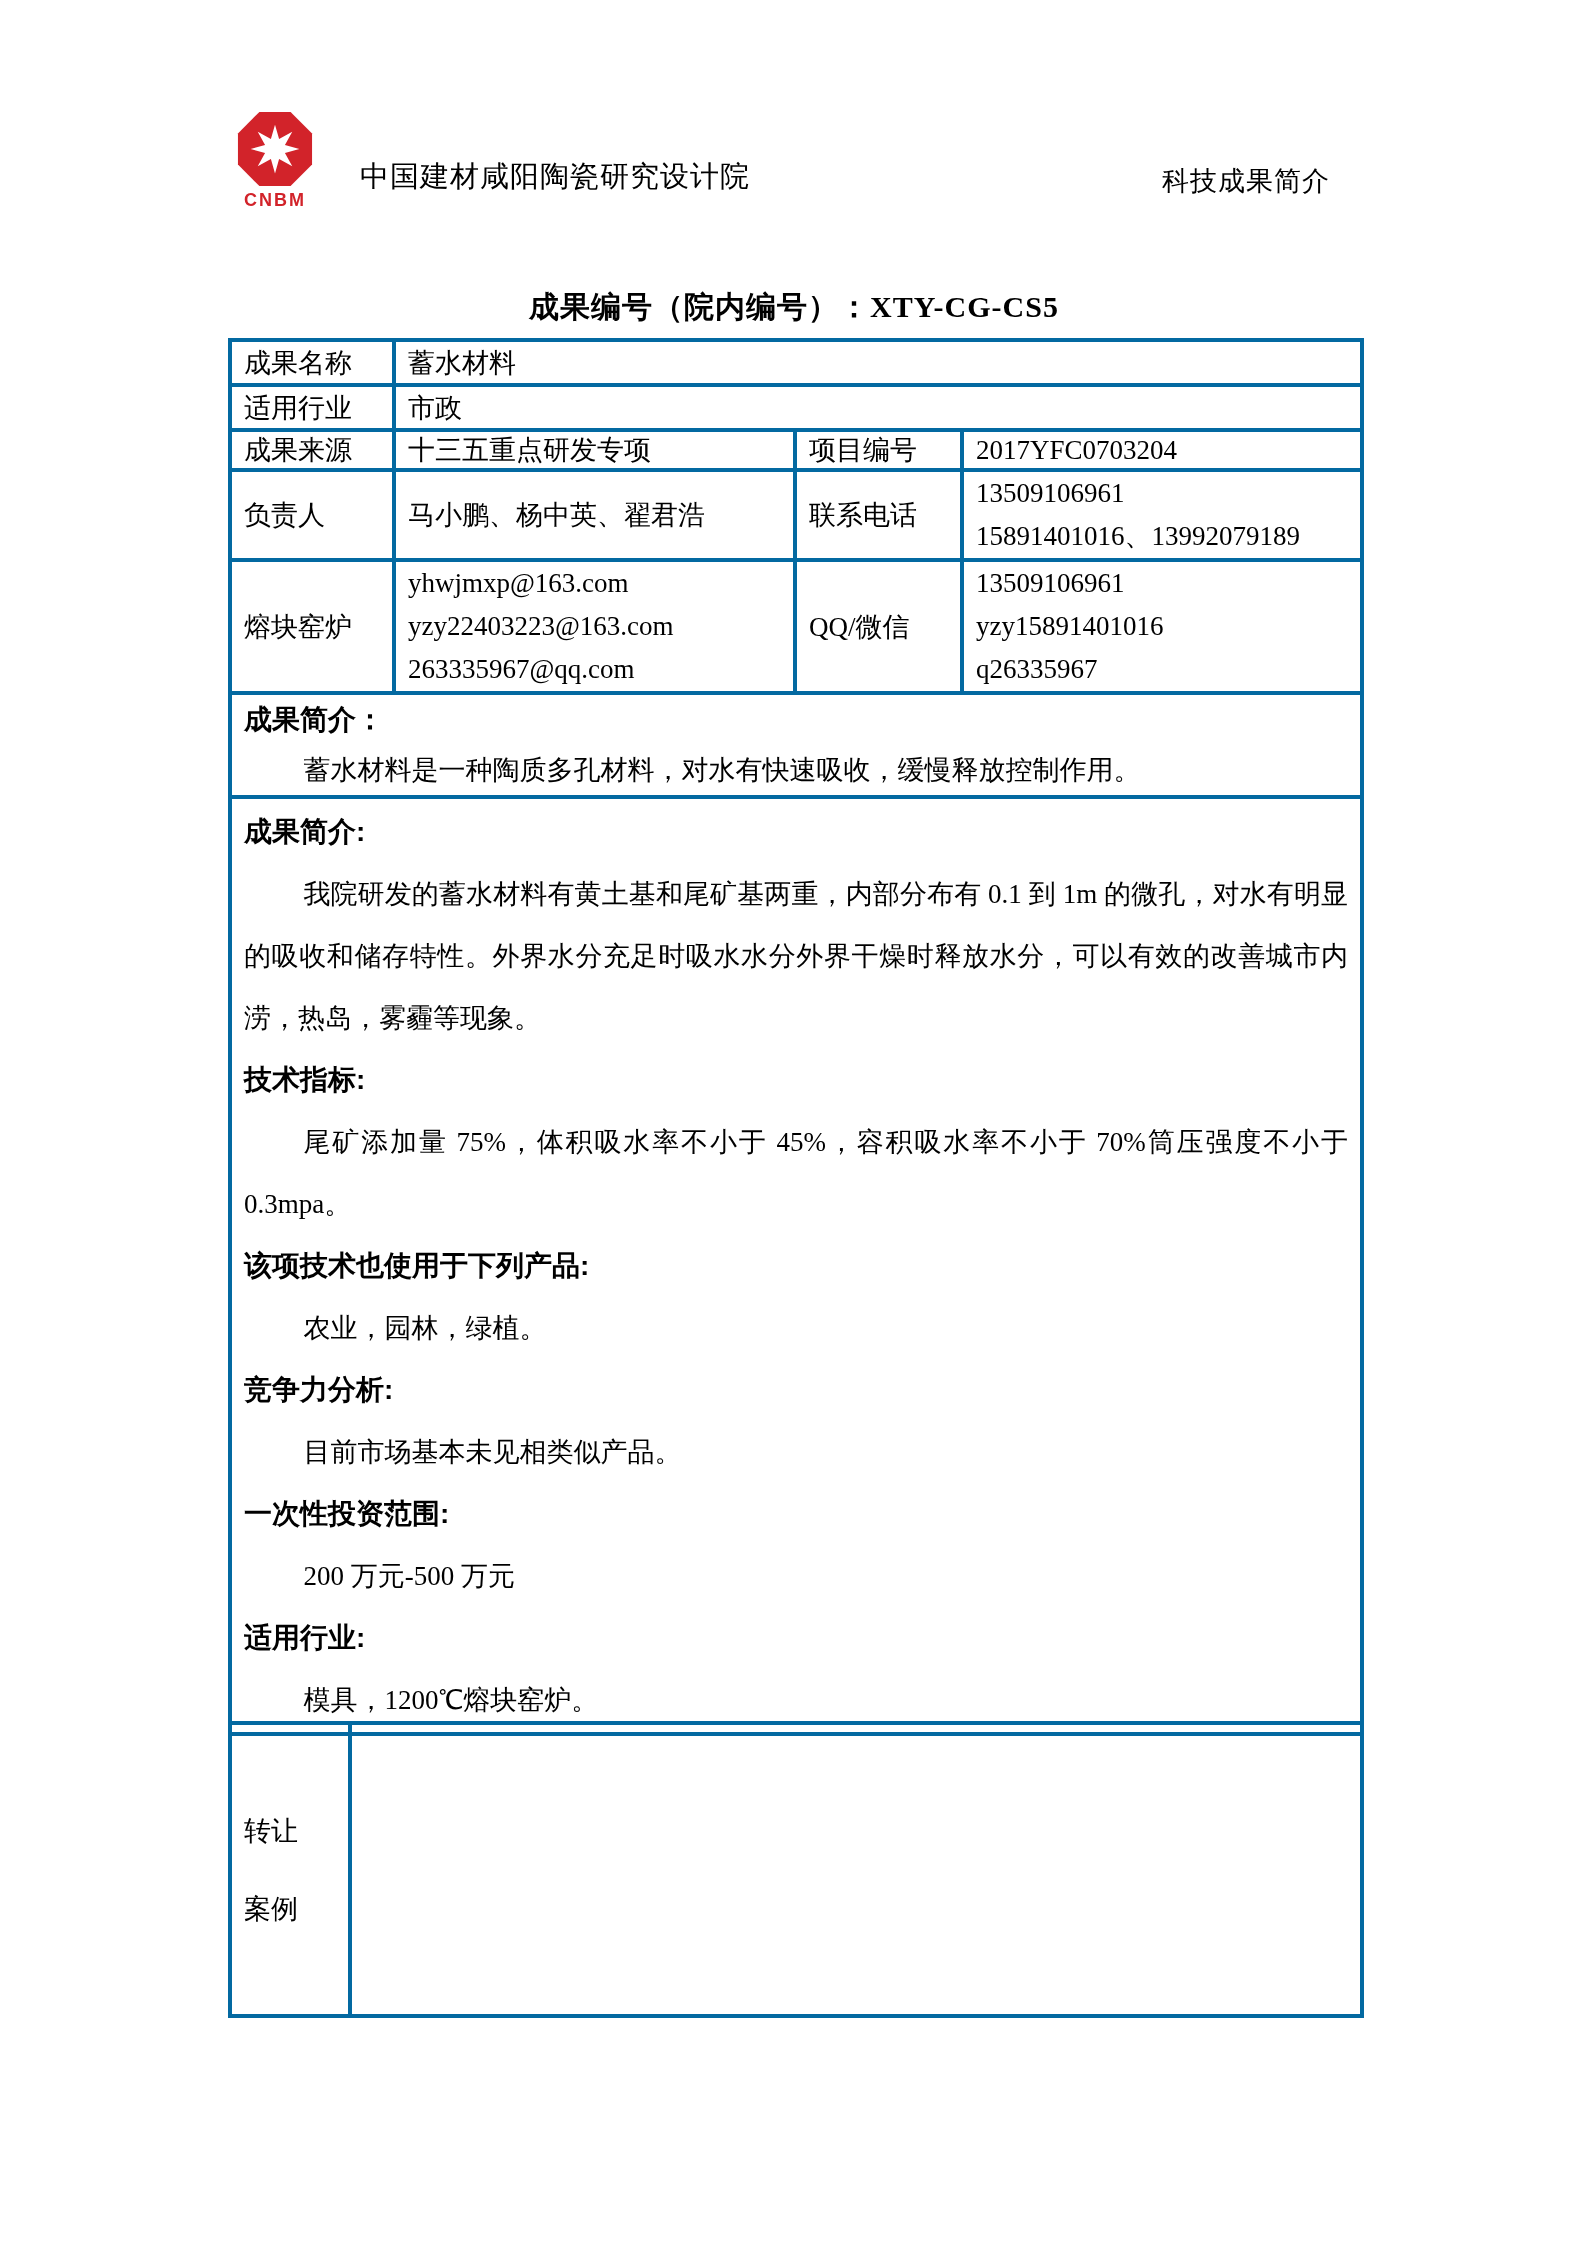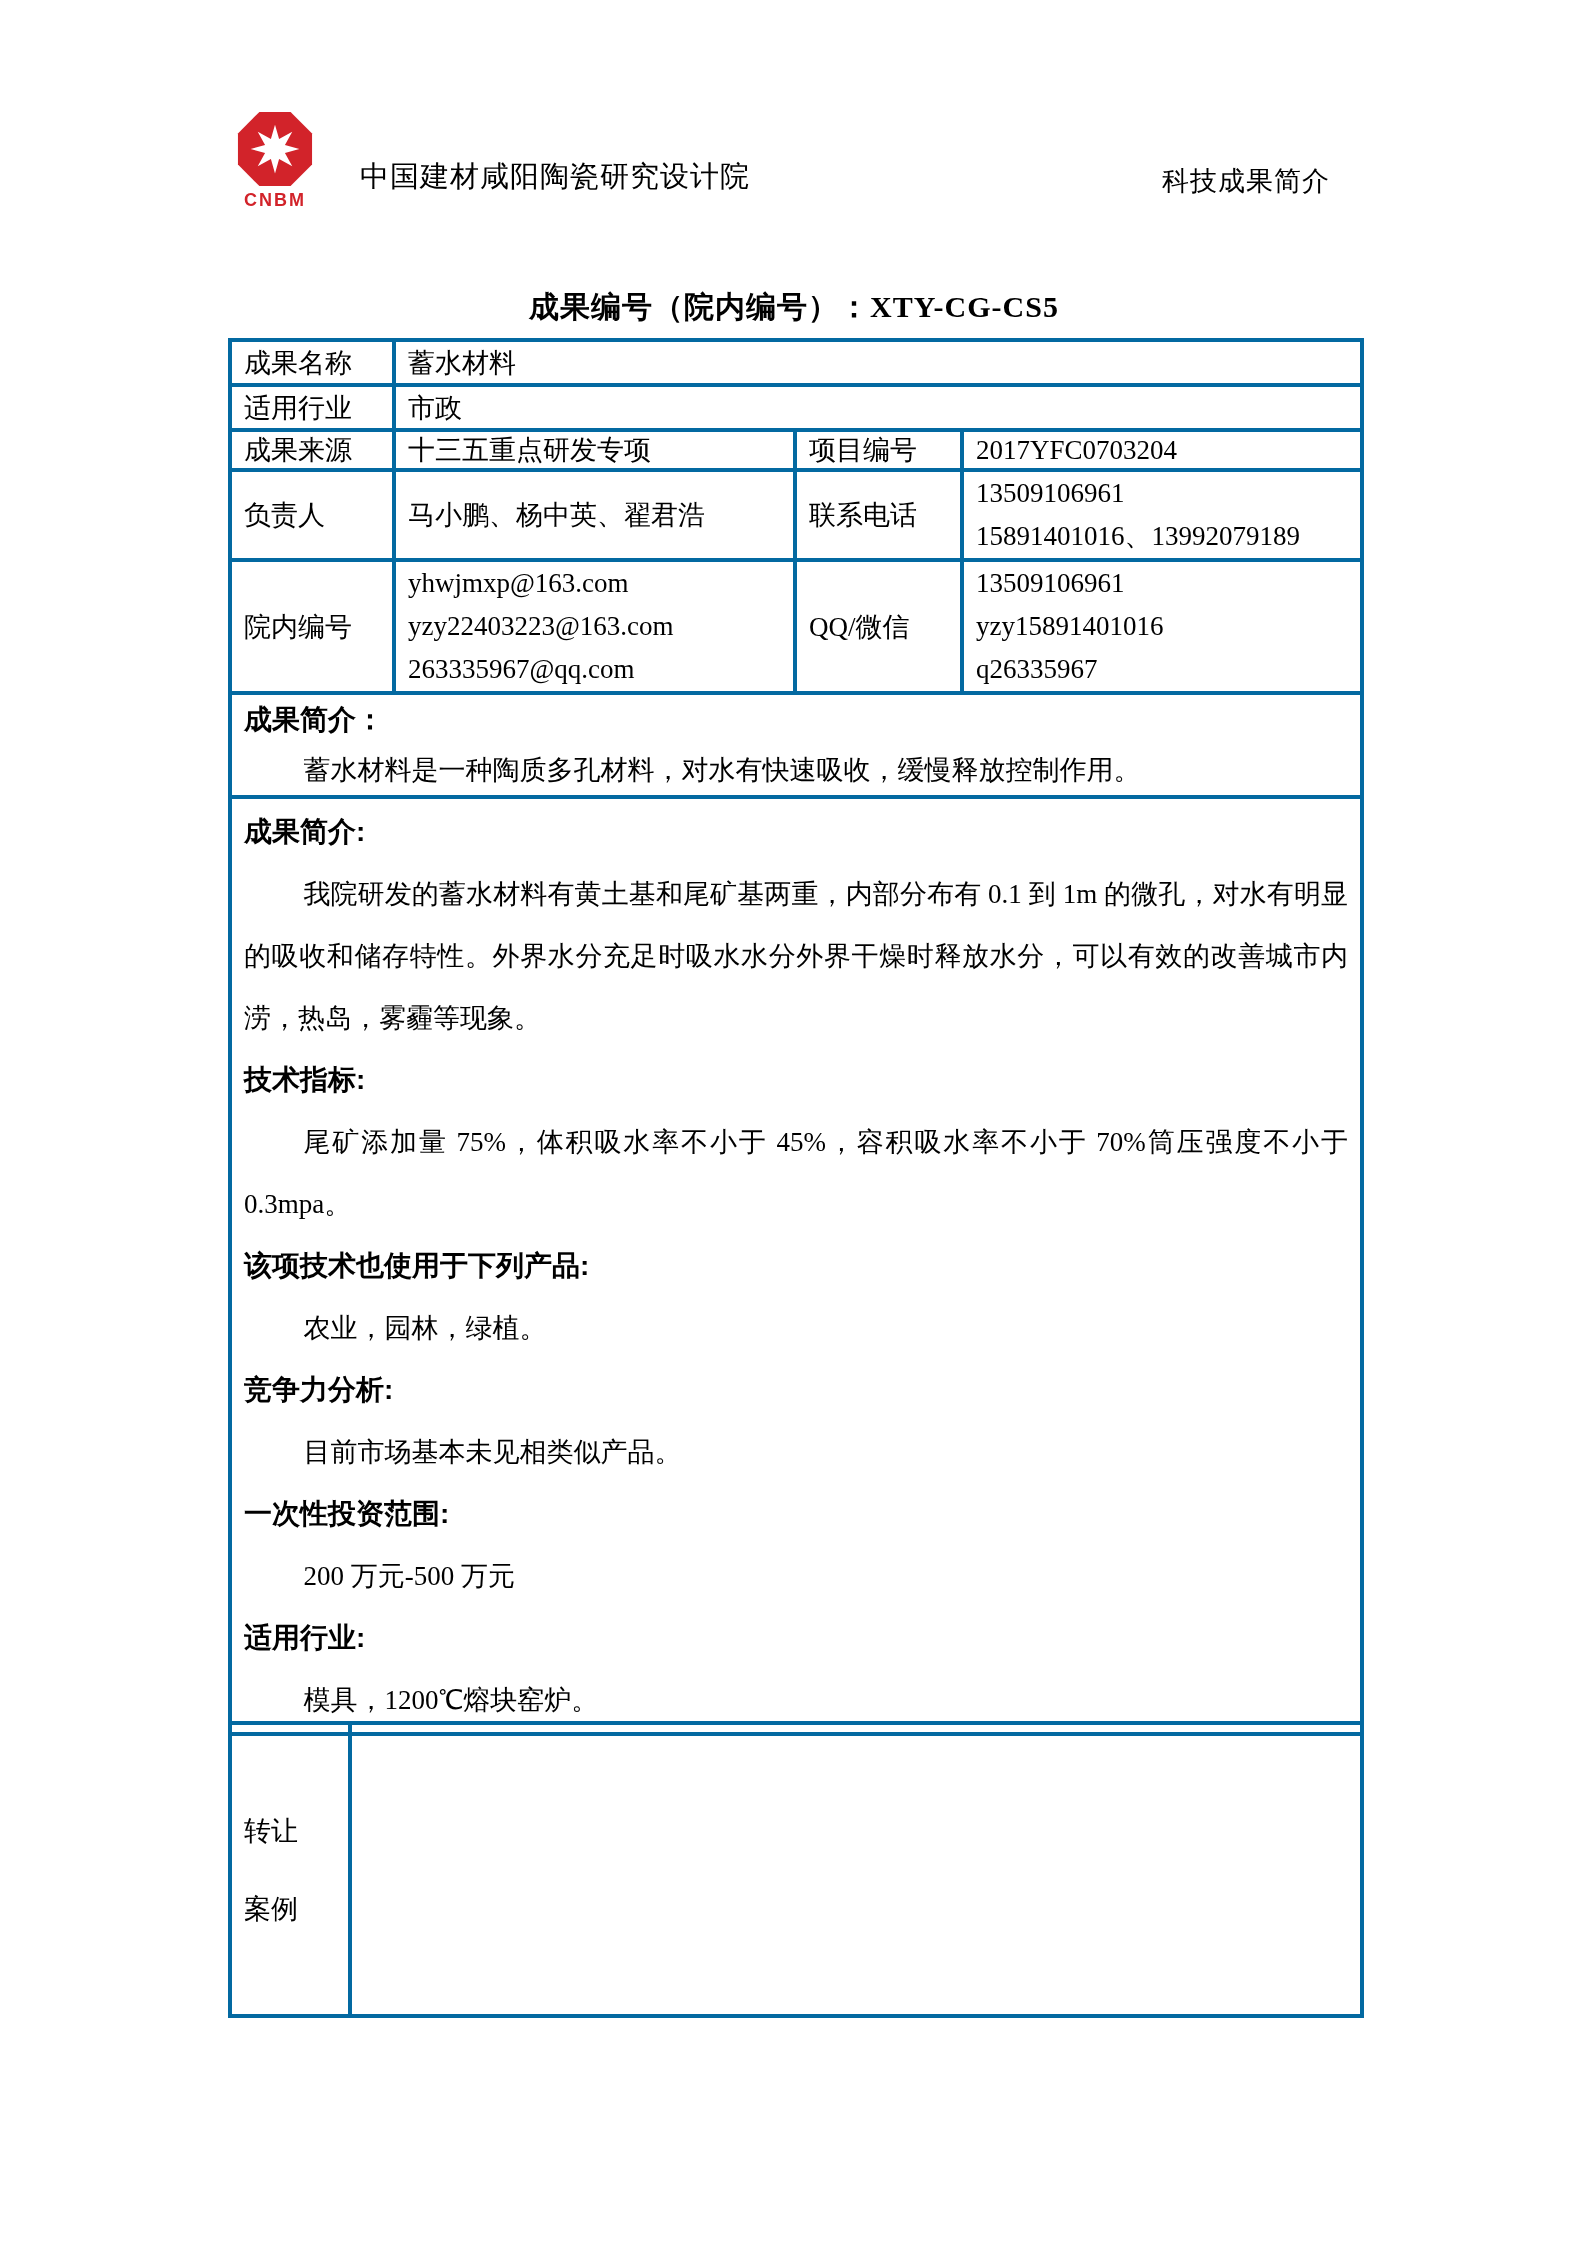--- a/index.html
+++ b/index.html
@@ -185,21 +185,21 @@
       <td class="vbottom">负责人</td>
       <td class="vbottom">马小鹏、杨中英、翟君浩</td>
       <td class="vbottom">联系电话</td>
       <td class="lines43">
         <div>13509106961</div>
         <div>15891401016、13992079189</div>
       </td>
     </tr>
 
     <tr class="r5">
-      <td>院内编号</td>
+      <td>熔块窑炉</td>
       <td class="lines43">
         <div>yhwjmxp@163.com</div>
         <div>yzy22403223@163.com</div>
         <div>263335967@qq.com</div>
       </td>
       <td>QQ/微信</td>
       <td class="lines43">
         <div>13509106961</div>
         <div>yzy15891401016</div>
         <div>q26335967</div>

